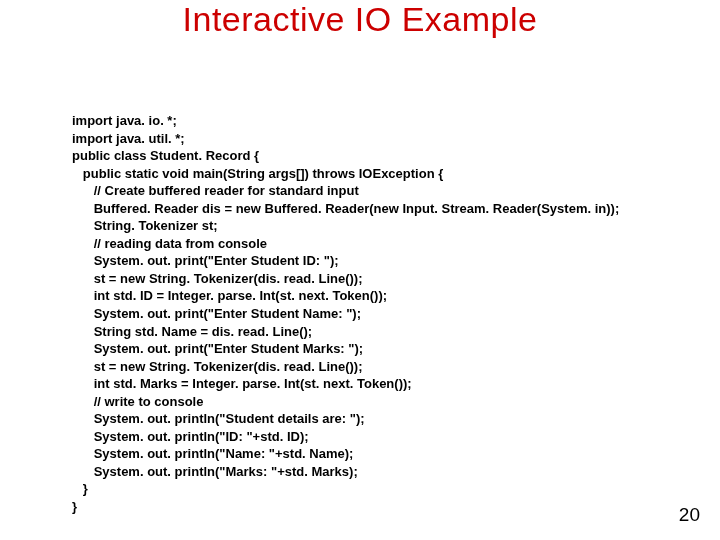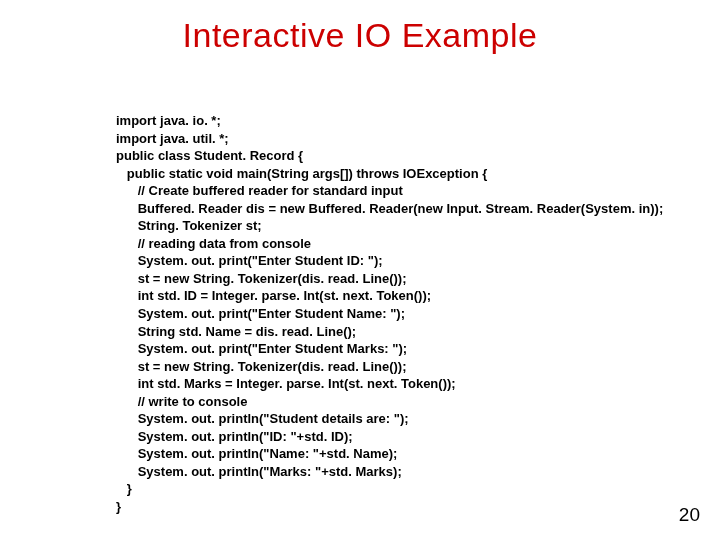--- a/index.html
+++ b/index.html
@@ -15,34 +15,32 @@
     position: relative;
     width: 720px;
     height: 540px;
     box-sizing: border-box;
   }
   .title {
     color: #cc0000;
     font-size: 34px;
     font-weight: 400;
     text-align: center;
-    padding-top: 16px;
     letter-spacing: 0.5px;
   }
   .code {
     position: absolute;
     left: 72px;
     top: 112px;
     font-family: Verdana, Geneva, sans-serif;
     font-size: 13px;
     font-weight: 700;
     color: #000000;
     line-height: 1.35;
     white-space: pre;
-    margin-left: 44px;
   }
   .pagenum {
     position: absolute;
     right: 20px;
     bottom: 14px;
     font-size: 19px;
     color: #000000;
   }
 </style>
 </head>

